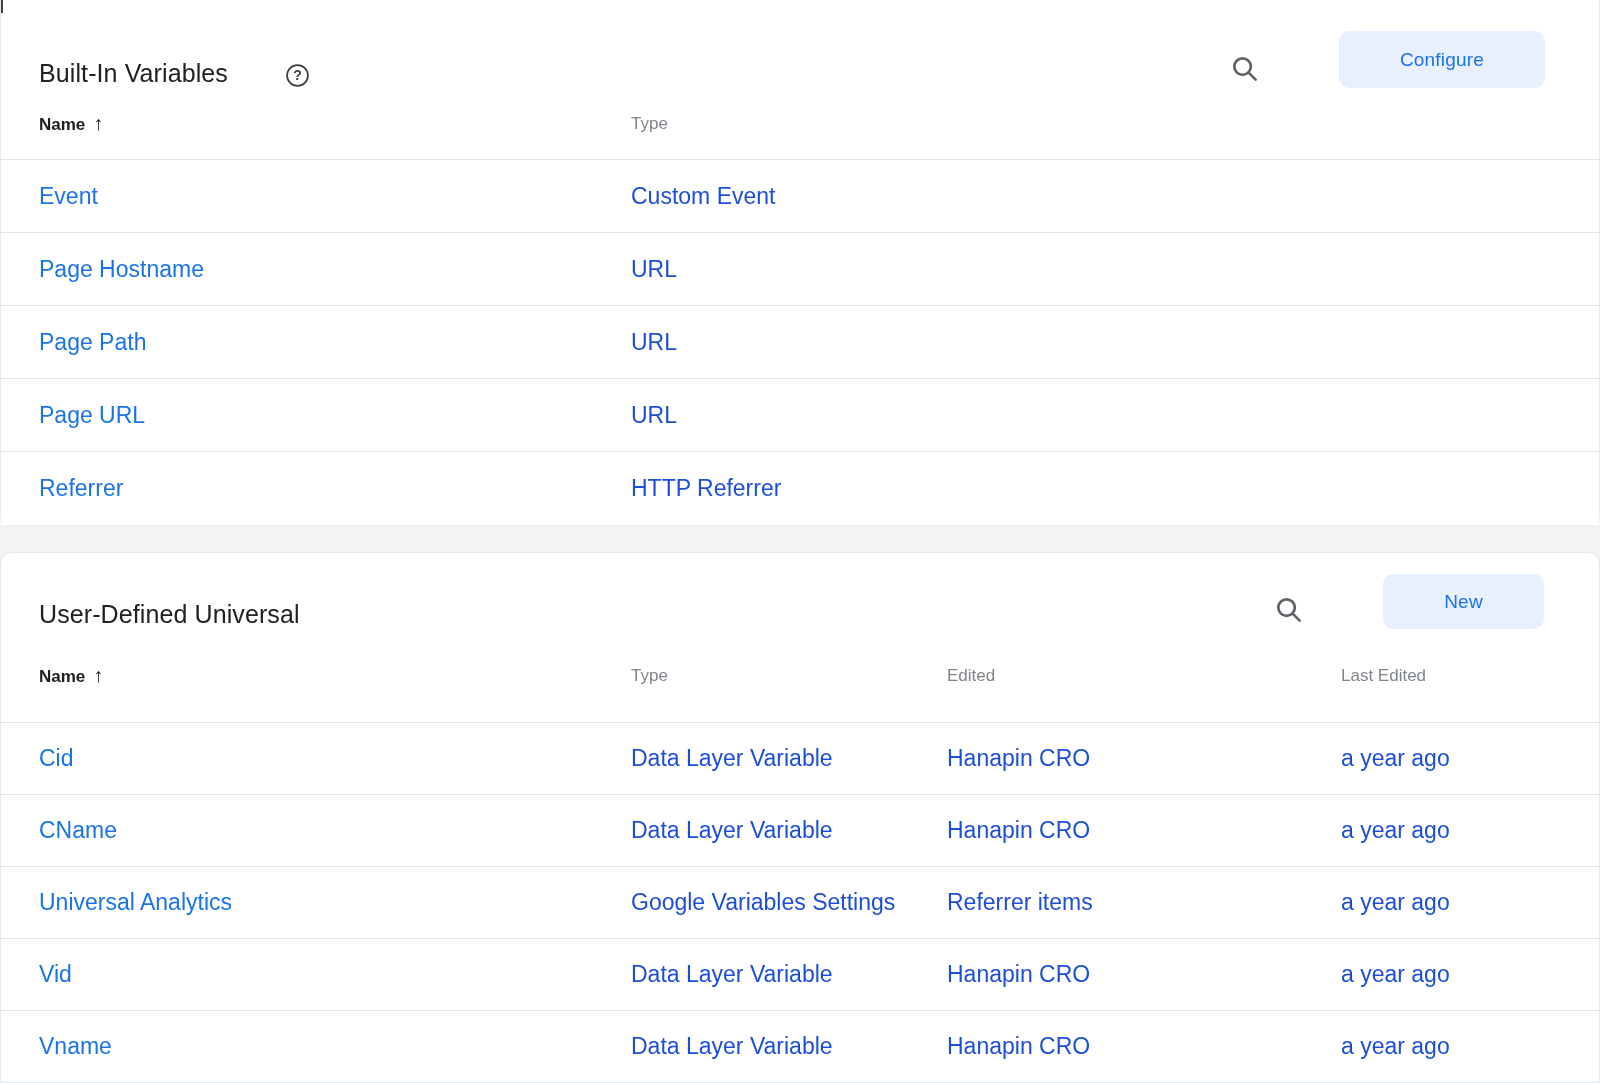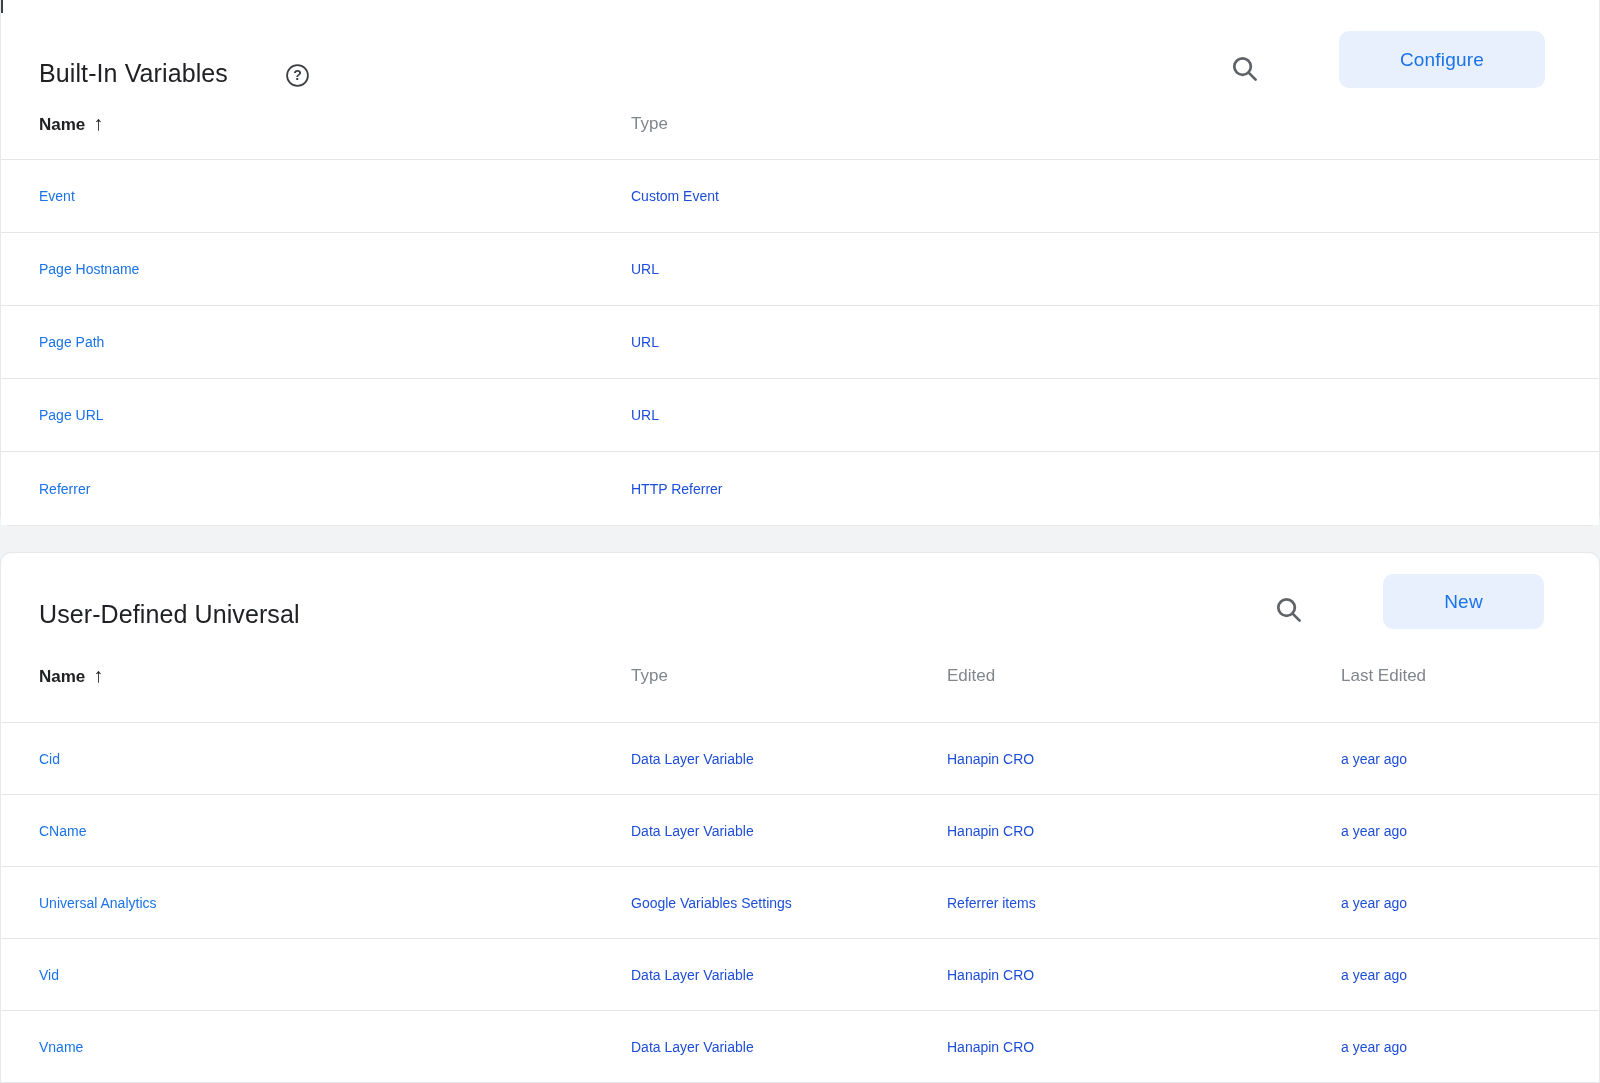--- a/index.html
+++ b/index.html
@@ -50,21 +50,21 @@
   .th { font-weight: 400; }
   .sort-arrow { font-weight: 500; font-size: 20px; margin-left: 8px; color: #202124; }
 
   .c-name   { width: 592px; }
   .c-type-1 { flex: 1; }
   .c-type-2 { width: 316px; }
   .c-folder { width: 394px; }
   .c-edited { flex: 1; }
 
   .row { display: flex; align-items: center; padding: 0 38px; border-bottom: 1px solid #e3e6e9;
-         font-size: 14px; color: #202124; background: #fff; }
+         font-size: 23px; color: #202124; background: #fff; }
   .row-1 { height: 73px; }
   .row-2 { height: 72px; }
   .card-built-in .row:last-child { border-bottom: none; }
 
   .link { color: #1a73e8; text-decoration: none; cursor: pointer; }
   .cell { color: #1d4ed8; }
 </style>
 </head>
 <body>
 

